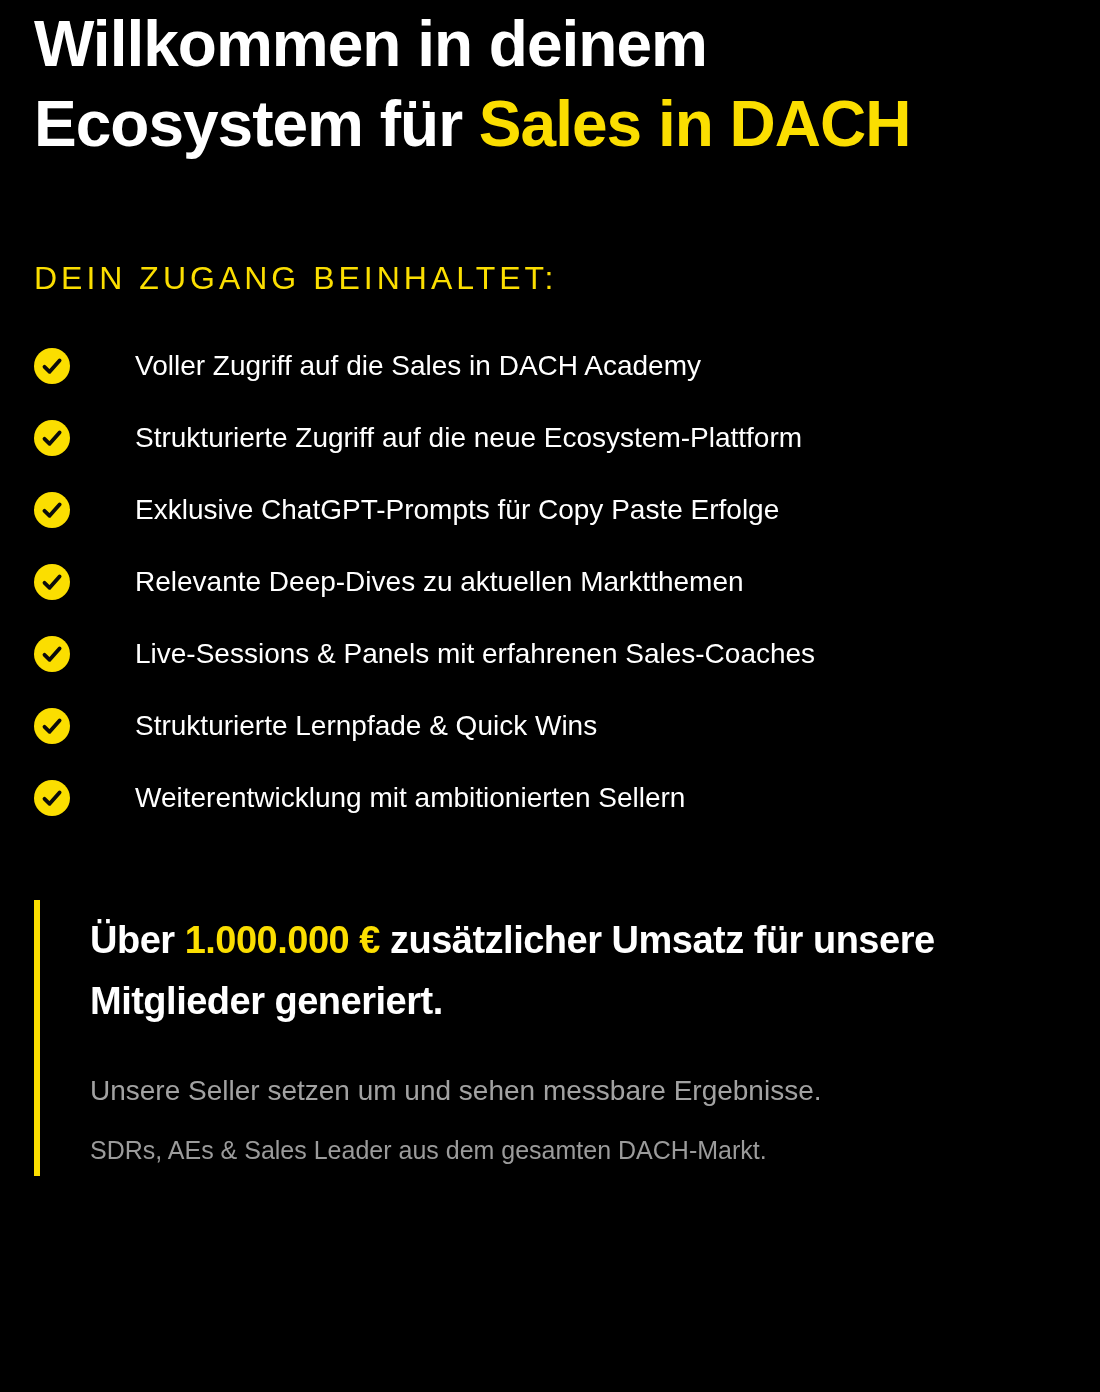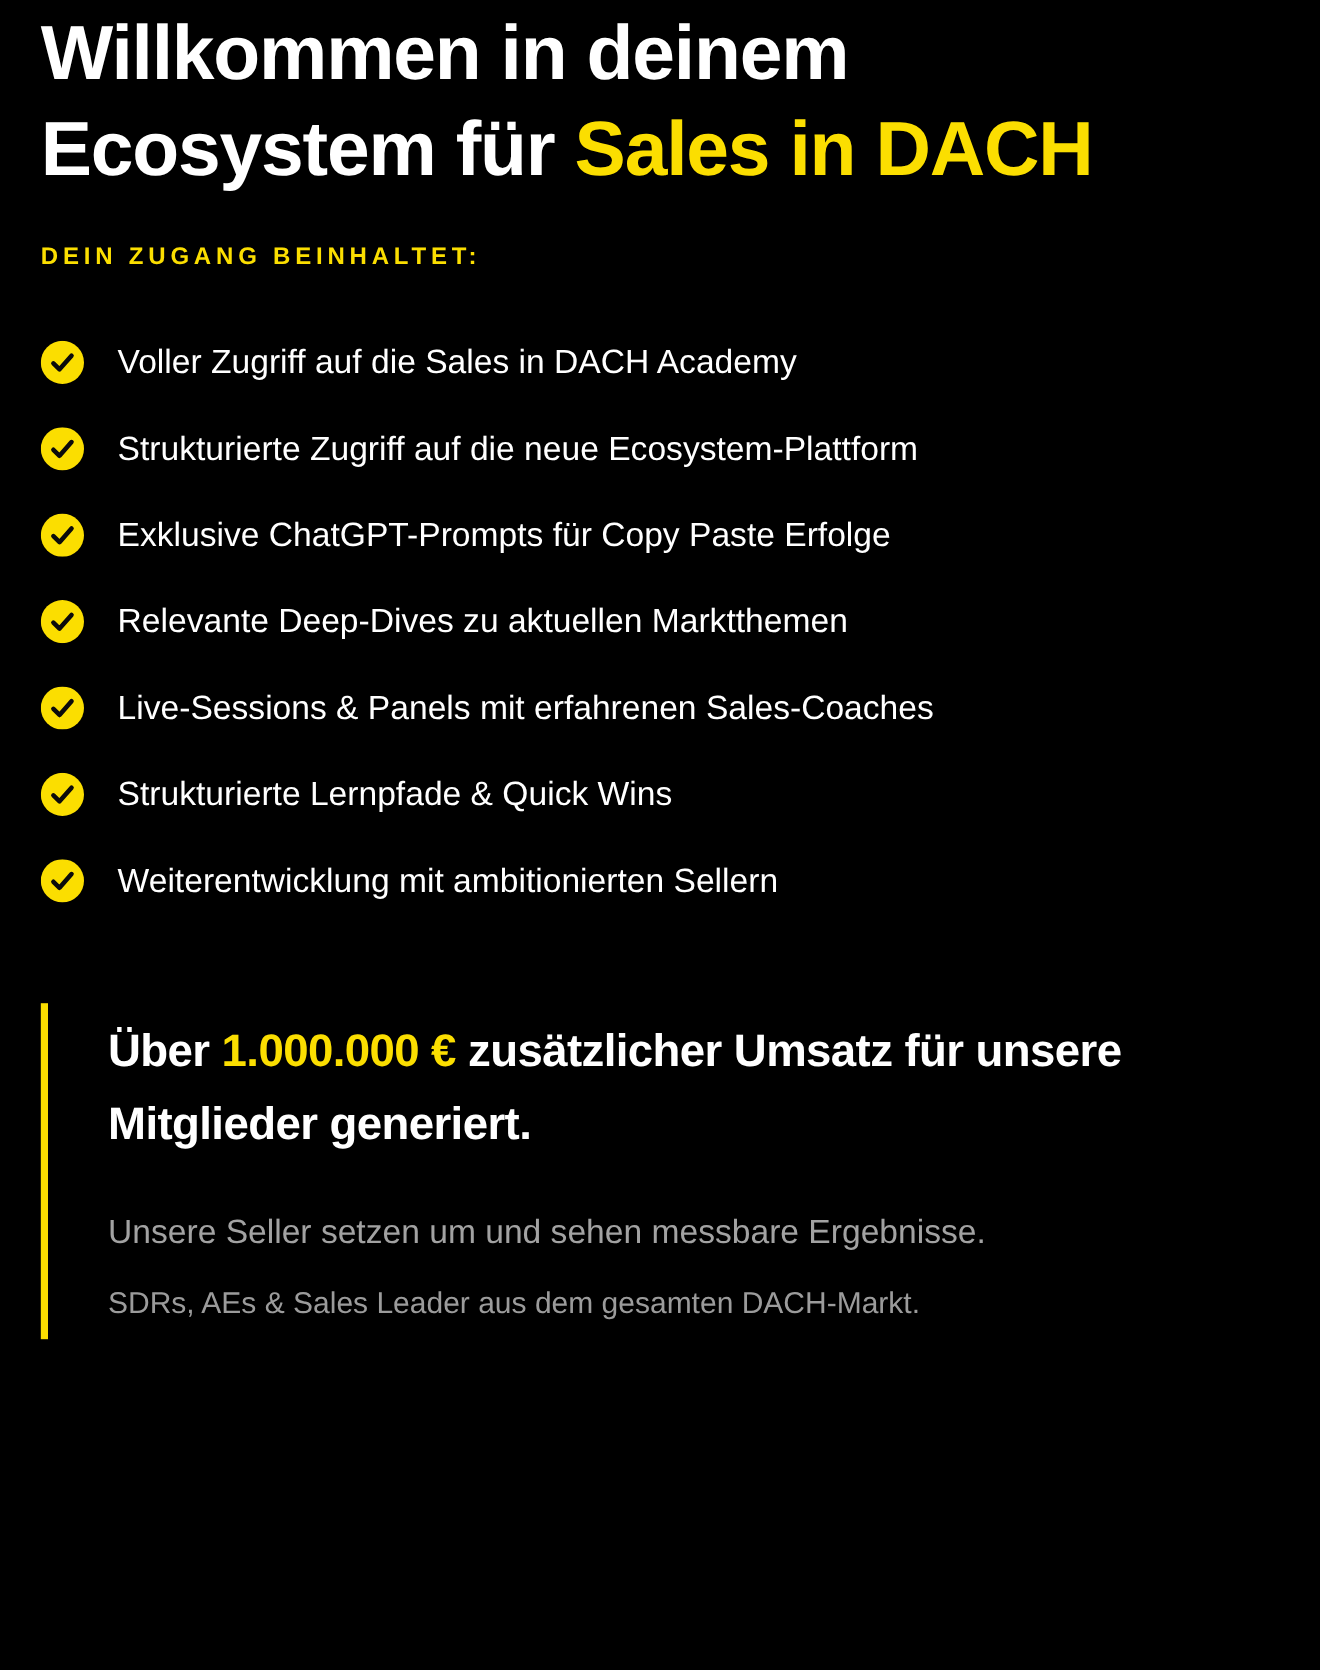--- a/index.html
+++ b/index.html
@@ -31,38 +31,39 @@
     margin-top: 32px;
     color: #a2a2a2;
     font-size: 28px;
     line-height: 50px;
     font-weight: normal;
     max-width: 900px;
   }
 
   
   .access-label {
-    margin-top: 36px;
+    margin-top: 100px;
     color: #fbde00;
-    font-size: 20px;
+    font-size: 32px;
     line-height: 28px;
-    font-weight: bold;
+    font-weight: normal;
     letter-spacing: 4px;
   }
 
   
   .access-list {
     list-style: none;
     margin-top: 56px;
   }
   .access-item {
     display: flex;
     align-items: center;
     height: 36px;
     margin-bottom: 36px;
+    gap: 37px;
   }
   .check-badge {
     flex: 0 0 36px;
     width: 36px;
     height: 36px;
     margin-right: 28px;
   }
   .access-item-text {
     color: #ffffff;
     font-size: 28px;

